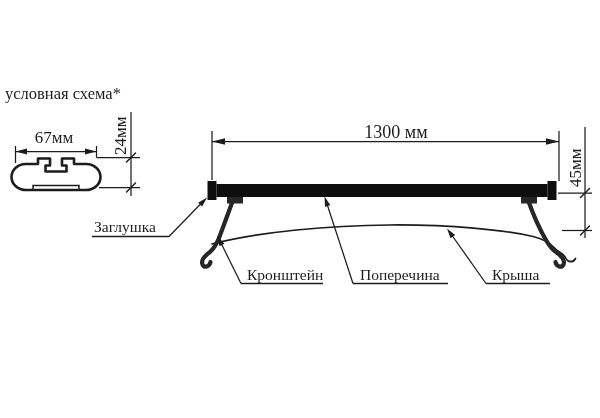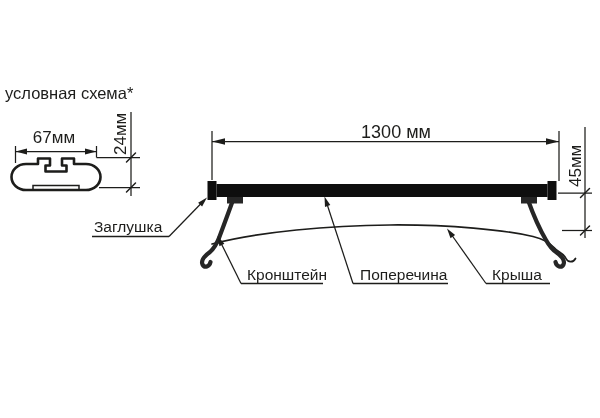--- a/index.html
+++ b/index.html
@@ -1,21 +1,21 @@
 <!DOCTYPE html>
 <html style="--bg: #ffffff; --line: #1d1d1b; --bar: #0e0e0e; --bracket: #262626;"><head>
 <meta charset="utf-8">
 <style>
   :root{
     --bg:#ffffff; --line:#1d1d1b; --bar:#0e0e0e; --bracket:#262626;
   }
   html,body{margin:0;padding:0;background:var(--bg);}
   .canvas{
     position:relative;width:600px;height:418px;background:var(--bg);
-    font-family:Liberation Sans, sans-serif;overflow:hidden;
+    font-family:Liberation Serif, serif;overflow:hidden;
   }
   svg{display:block;}
   .ln{stroke:var(--line);fill:none;}
   .thin{stroke-width:1.25;}
   .underline{stroke-width:1.4;}
   .outline{stroke-width:2.6;stroke-linejoin:round;fill:#ffffff;}
   .inner{stroke-width:1.5;}
   .tick{stroke-width:1.5;stroke-linecap:round;}
   .arrow{fill:var(--line);stroke:none;}
   .barfill{fill:var(--bar);stroke:none;}

